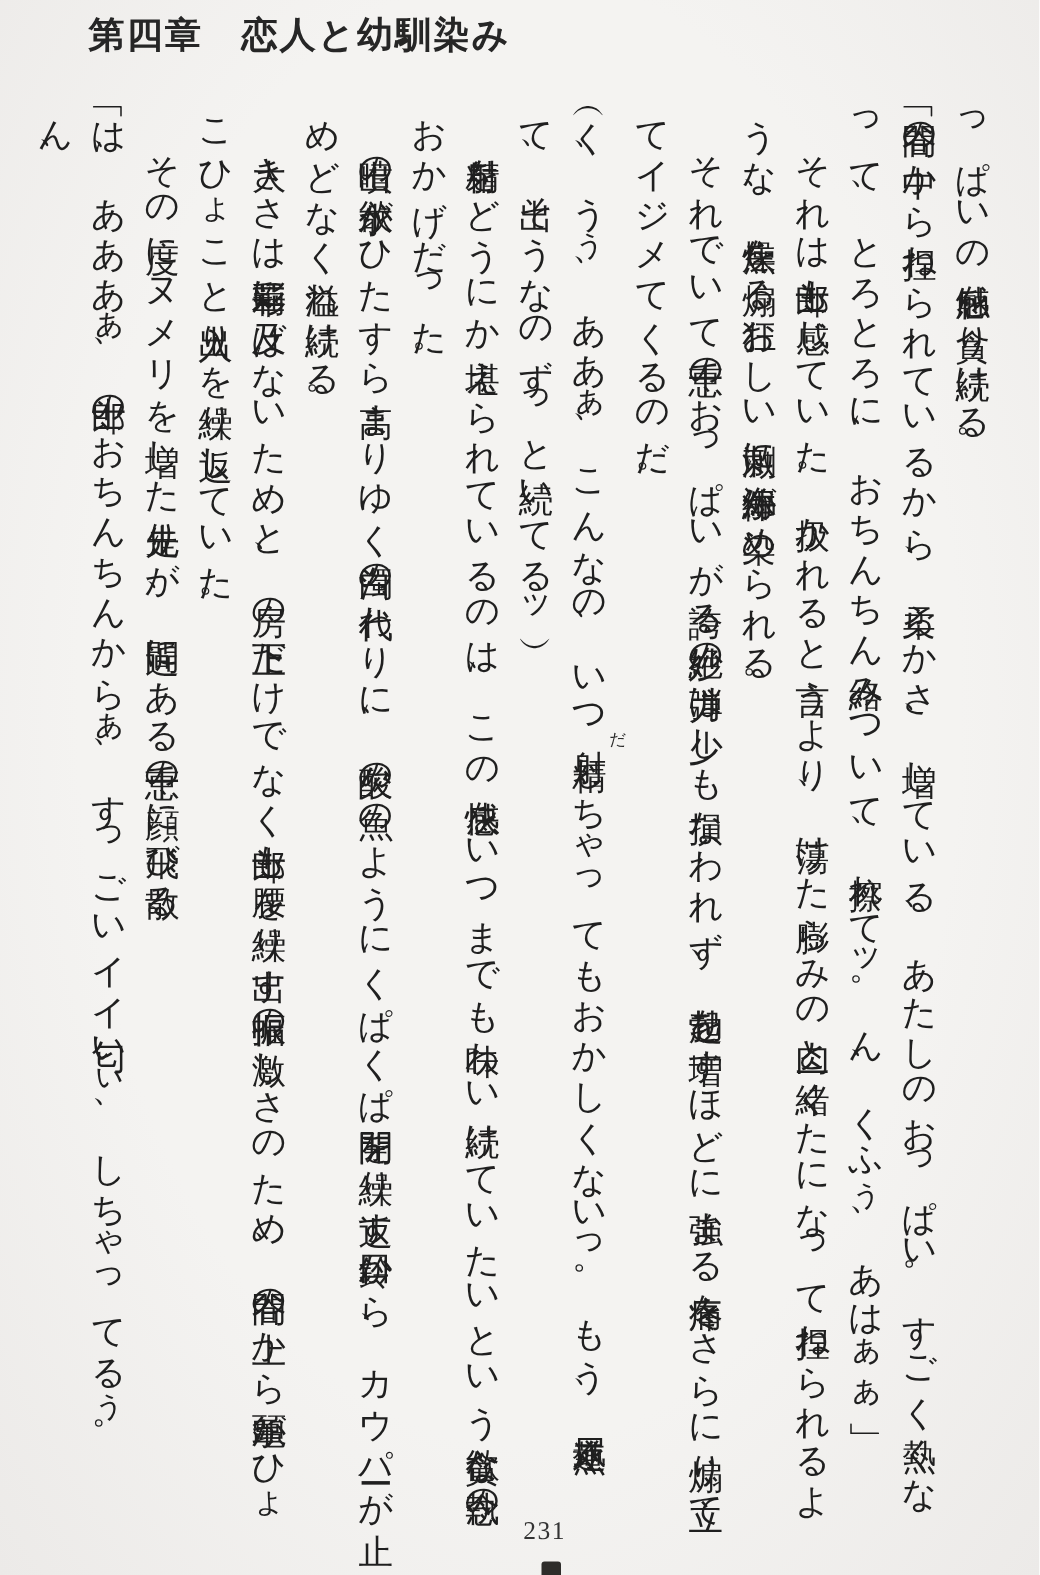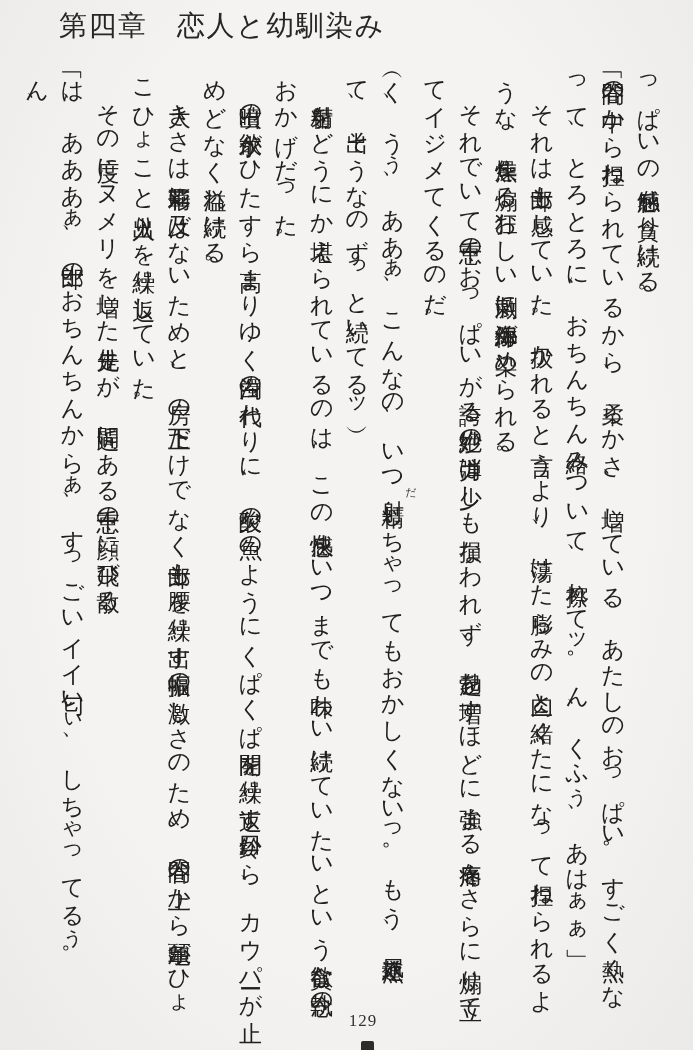--- a/index.html
+++ b/index.html
@@ -16,24 +16,25 @@
     position: relative;
     width: 693px;
     height: 1050px;
     background: radial-gradient(ellipse at 50% 45%, #f4f3f1 60%, #eceae8 100%);
     color: #222222;
   }
   .chapter-header {
     position: absolute;
     left: 59px;
     top: 7px;
-    font-size: 28px;
+    font-size: 24px;
     letter-spacing: 1.5px;
     color: #262626;
     white-space: pre;
+    font-weight: bold;
   }
   .text-block {
     position: absolute;
     top: 64px;
     left: 60px;
     width: 606px;
     height: 944px;
     writing-mode: vertical-rl;
     text-orientation: mixed;
     font-size: 23px;
@@ -90,17 +91,17 @@
       <p class="indent">それは士郎も感じていた。扱かれると言うより、蕩けた膨らみの肉と一緒くたになって捏ねられるような、焦燥を煽る狂おしい刺激に海綿体が染められる。</p>
       <p class="indent">それでいて千恵のおっぱいが誇る絶妙の弾力は少しも損なわれず、勃起を増すほどに強まる疼痛をさらに煽り立ててイジメてくるのだ。</p>
       <p class="">（く、うぅ、ああぁ、こんなの、いつ<ruby>射精<rt>だ</rt></ruby>しちゃってもおかしくないっ。もう、尿道熱くて、出そうなのずっと続いてるッ）</p>
       <p class="indent">射精をどうにか堪えられているのは、この快感をいつまでも味わい続けていたいという貪欲な執念のおかげだった。</p>
       <p class="indent">噴出の欲求がひたすら高まりゆく白濁の代わりに、酸欠の魚のようにくぱくぱ開閉を繰り返す鈴口から、カウパーが止めどなく溢れ続ける。</p>
       <p class="indent">大きさは彩莉華に及ばないためと、房の上下だけでなく士郎も腰を繰り出す振幅の激しさのため、谷間の上から亀頭がひょこひょこと出入りを繰り返していた。</p>
       <p class="indent">その度にヌメリを増した先走りが、間近にある千恵の顔に飛び散る。</p>
       <p class="">「は、あああぁ、士郎のおちんちんからぁ、すっごいイイ匂いぃ、しちゃってるぅ。ん、</p>
     </div>
 
-  <div class="page-number">129</div>
+  <div class="page-number">231</div>
 
   <div class="page-bottom-mark"></div>
 
 </div>
 
 </body></html>

